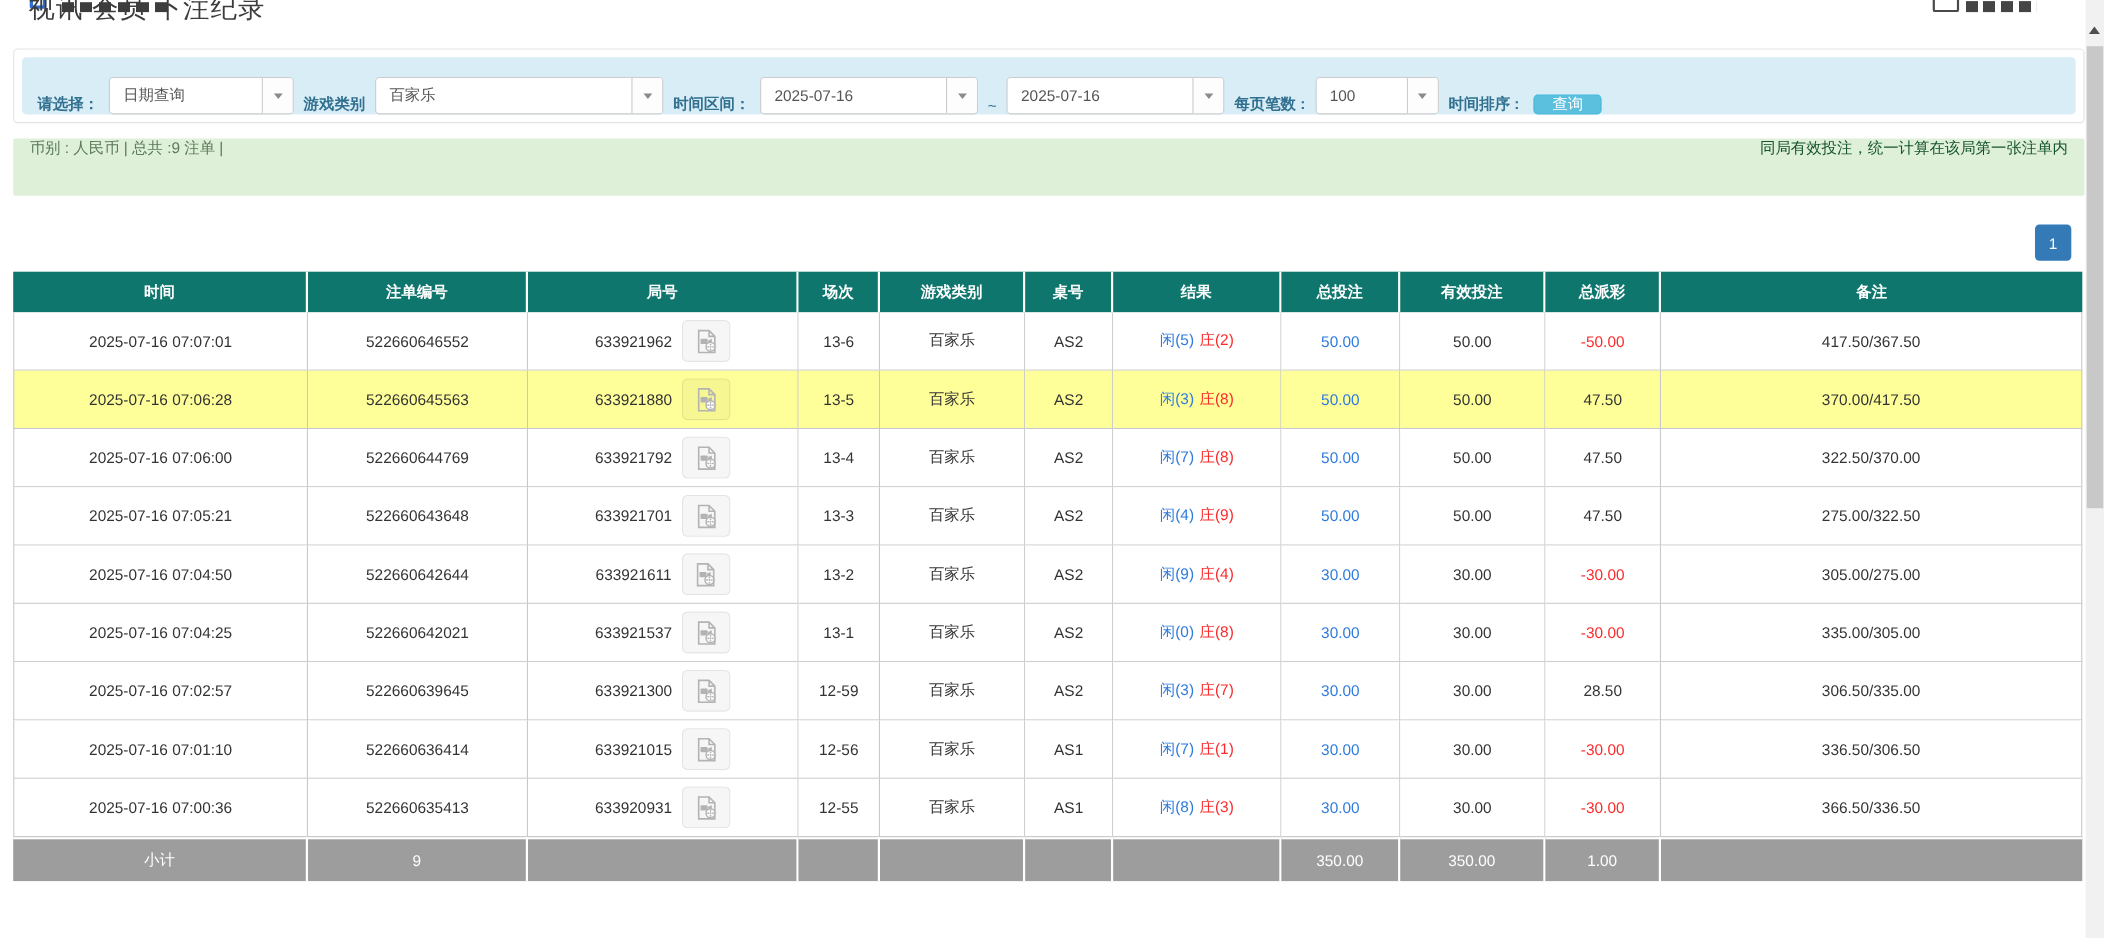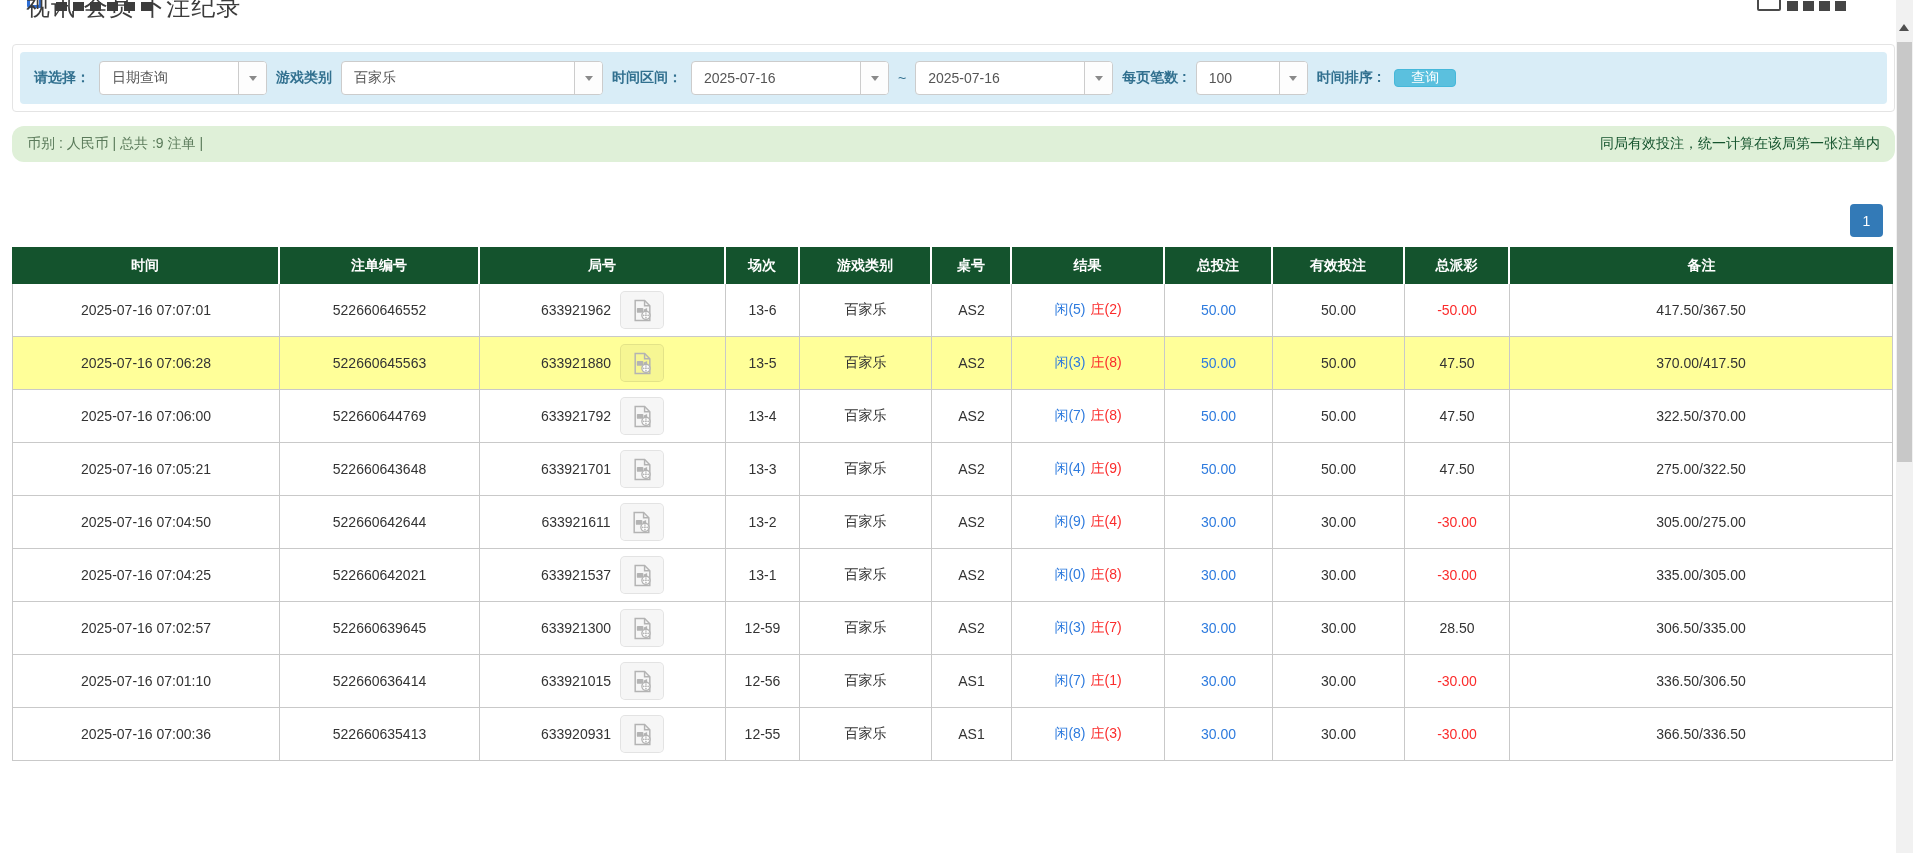--- a/index.html
+++ b/index.html
@@ -14,43 +14,43 @@
   .crumb-frag{position:absolute;left:56px;top:2px;width:96px;height:9px;
     background:repeating-linear-gradient(90deg,#3d3d3d 0 11px,transparent 11px 17px);}
   .top-right-icon{position:absolute;right:132px;top:-4px;width:20px;height:11px;border:2px solid #4a4a4a;border-radius:2px;background:#fff;}
   .top-right-frag{position:absolute;right:62px;top:1px;width:64px;height:10px;
     background:repeating-linear-gradient(90deg,#454545 0 11px,transparent 11px 16px);}
   
   .page-title{position:absolute;left:26px;top:-9px;font-size:24px;color:#3c3c3c;letter-spacing:1px;white-space:nowrap;}
   
   .outer-panel{position:absolute;left:12px;right:18px;top:44px;height:68px;background:#fff;border:1px solid #e4e4e4;border-radius:4px;box-sizing:border-box;}
   .filter-bar{position:absolute;left:7px;right:7px;top:7px;bottom:7px;background:#d9edf7;border-radius:4px;
-    display:flex;align-items:center;padding:0 14px;box-sizing:border-box;gap:9px;}
+    display:flex;align-items:flex-end;padding:0 14px;box-sizing:border-box;gap:9px;}
   .f-label{font-size:14px;font-weight:bold;color:#31708f;white-space:nowrap;}
   .tilde{font-size:14px;color:#31708f;}
   .select{display:flex;height:34px;background:#fff;border:1px solid #ccc;border-radius:4px;overflow:hidden;box-sizing:border-box;flex:0 0 auto;}
   .sel-val{flex:1;display:flex;align-items:center;padding:0 12px;font-size:14px;color:#555;white-space:nowrap;overflow:hidden;}
   .sel-caret{width:27px;border-left:1px solid #ccc;display:flex;align-items:center;justify-content:center;background:#fdfdfd;}
   .caret-down{width:0;height:0;border-left:4px solid transparent;border-right:4px solid transparent;border-top:5px solid #8a8a8a;}
   .w-mode{width:168px}.w-game{width:262px}.w-date{width:198px}.w-size{width:112px}.w-sort{width:204px}
   .btn-query{height:18px;padding:0 16px;margin-left:4px;background:#5bc0de;border:1px solid #46b8da;border-radius:4px;
     color:#fff;font-size:14px;display:flex;align-items:center;cursor:pointer;}
   
-  .green-bar{position:absolute;left:12px;right:18px;top:126px;height:36px;background:#dff0d8;border-radius:12px;
-    display:flex;align-items:center;justify-content:space-between;padding:0 15px;box-sizing:border-box;}
+  .green-bar{position:absolute;left:12px;right:18px;top:126px;height:52px;background:#dff0d8;border-radius:2px;
+    display:flex;align-items:flex-start;justify-content:space-between;padding:0 15px;box-sizing:border-box;}
   .green-info{font-size:14px;color:#5a7a5a;}
   .green-notice{font-size:14px;color:#14532d;}
   
   .page-btn{position:absolute;right:30px;top:204px;width:33px;height:33px;background:#337ab7;border-radius:4px;
     color:#fff;font-size:14px;display:flex;align-items:center;justify-content:center;cursor:pointer;}
   
   .table-wrap{position:absolute;left:12px;top:247px;width:1883px;}
   table.records{border-collapse:separate;border-spacing:0;table-layout:fixed;width:1881px;}
   .records th{
-    height:37px;background:#14532d;color:#fff;font-size:14px;font-weight:bold;text-align:center;
+    height:37px;background:#0f766e;color:#fff;font-size:14px;font-weight:bold;text-align:center;
     border-right:2px solid #fff;box-sizing:border-box;white-space:nowrap;overflow:hidden;margin-left:20px;}
   .records th:last-child{border-right:none;}
   .records td{font-size:14px;color:#333;text-align:center;box-sizing:border-box;white-space:nowrap;overflow:hidden;vertical-align:middle;}
   .records tbody td{height:53px;background:#fff;border-right:1px solid #c9c9c9;border-bottom:1px solid #c9c9c9;}
   .records tbody td:first-child{border-left:1px solid #c9c9c9;}
   .records tbody tr.highlighted td{background:#ffff99;}
   .records tfoot td{height:40px;background:#9d9d9d;color:#fff;border-right:2px solid #fff;border-top:2px solid #fff;}
   .records tfoot td:last-child{border-right:none;}
   .cell-link{color:#2e7bde;cursor:pointer;}
   .player{color:#2e7bde;}
@@ -451,20 +451,33 @@
     <td>
       <span class="player">闲(8)</span><span class="banker">庄(3)</span>
     </td>
     <td><span class="cell-link">30.00</span></td>
     <td>30.00</td>
     <td class="payout negative">-30.00</td>
     <td>366.50/336.50</td>
   </tr>
       </tbody>
     <tfoot id="foot-rows">
+        <tr>
+    <td>小计</td>
+    <td>9</td>
+    <td></td>
+    <td></td>
+    <td></td>
+    <td></td>
+    <td></td>
+    <td>350.00</td>
+    <td>350.00</td>
+    <td>1.00</td>
+    <td></td>
+  </tr>
       </tfoot>
   </table>
 </div>
 
 <div class="scrollbar">
   <div class="scroll-up"></div>
   <div class="scroll-thumb"></div>
 </div>
 
 </body></html>

